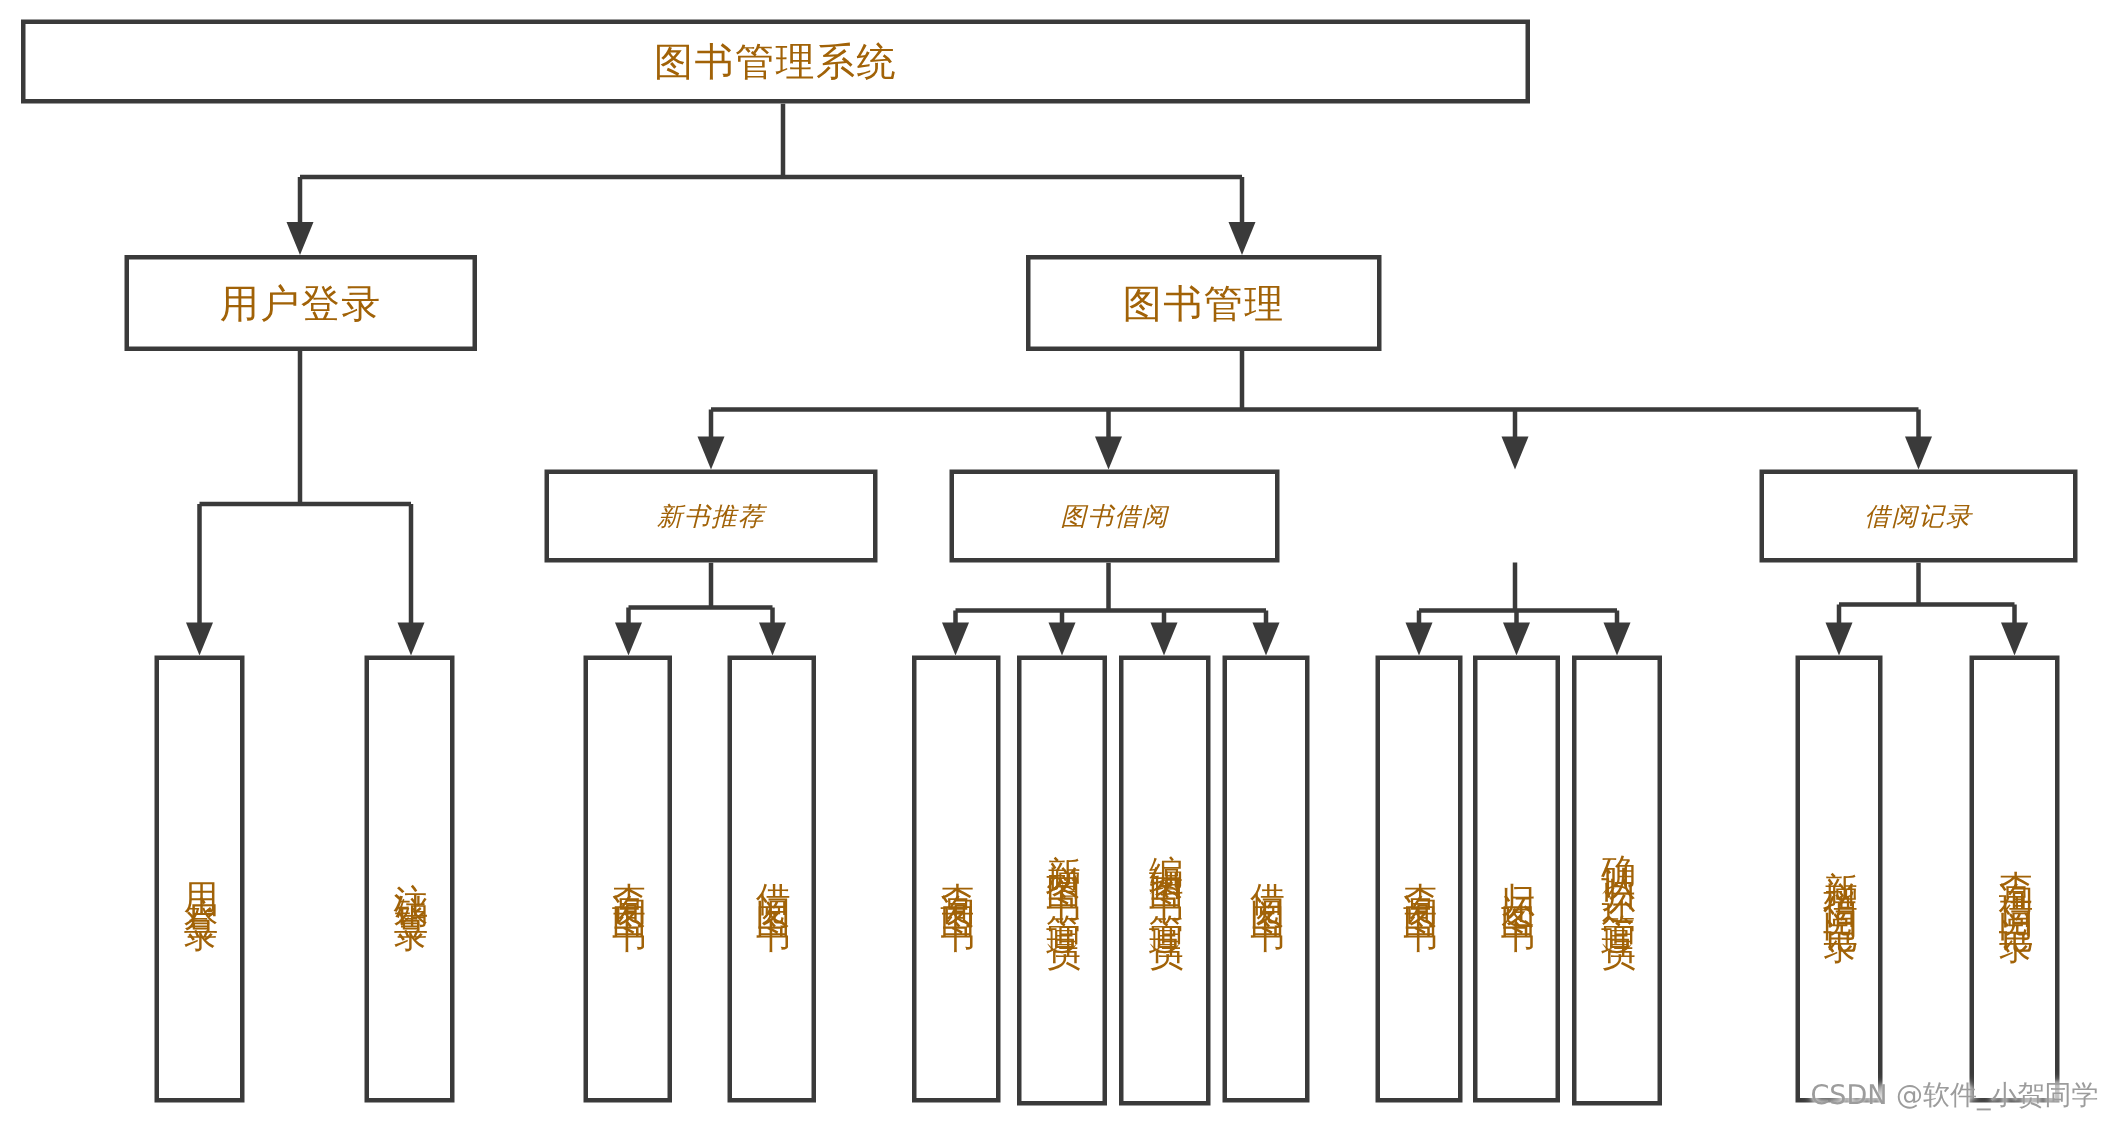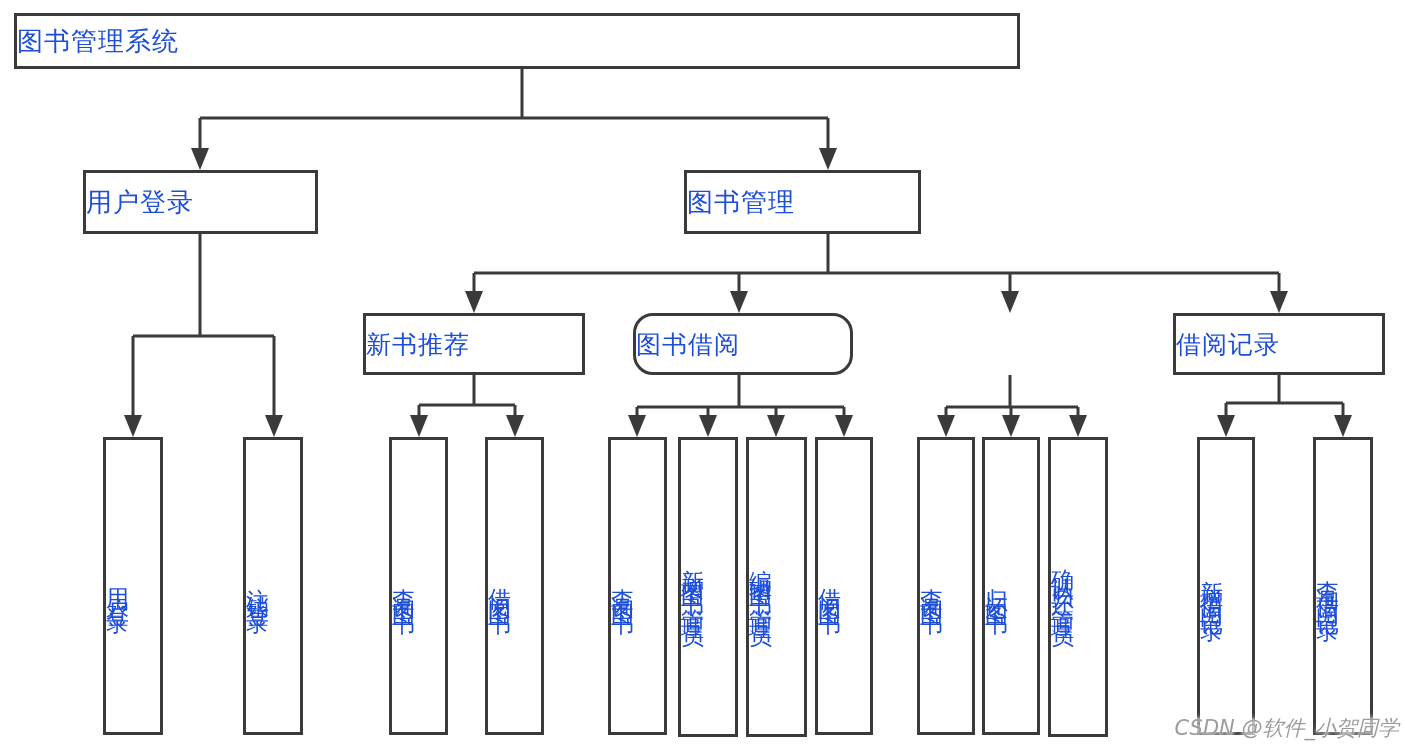--- a/index.html
+++ b/index.html
@@ -9,64 +9,63 @@
     background:#ffffff;
     font-family:"DejaVu Sans", sans-serif;
     overflow:hidden;
   }
   .wires{position:absolute;left:0;top:0;width:1405px;height:747px;}
   .node{
     position:absolute;
     box-sizing:border-box;
     background:#ffffff;
     border:3px solid #3a3a3a;
-    display:flex;align-items:center;
-    color:#1d4ed8;
+    display:flex;align-items:center;justify-content:center;
+    color:#a16207;
   }
   .h-lg{font-size:26px;letter-spacing:1px;}
   .h-md{font-size:26px;letter-spacing:1px;}
-  .h-sm{font-size:25px;letter-spacing:1px;}
+  .h-sm{font-size:17px;letter-spacing:1px;font-style:italic;}
   .v span{
     writing-mode:vertical-rl;
     font-size:23px;
     line-height:1;
     letter-spacing:8px;
     white-space:nowrap;
   }
   
   .n-root{left:14px;top:13px;width:1006px;height:56px;}
   .n-user-login{left:83px;top:170px;width:235px;height:64px;}
   .n-book-mgmt{left:684px;top:170px;width:237px;height:64px;}
   .n-new-book-rec{left:363px;top:313px;width:222px;height:62px;}
-  .n-book-borrow{left:633px;top:313px;width:220px;height:62px;border-radius:20px;}
+  .n-book-borrow{left:633px;top:313px;width:220px;height:62px;}
   .n-current-borrow{left:902px;top:313px;width:215px;height:62px;}
   .n-borrow-record{left:1173px;top:313px;width:212px;height:62px;}
   .leaf{top:437px;height:298px;}
   .n-leaf-user-login{left:103px;width:60px;}
   .n-leaf-logout{left:243px;width:60px;}
   .n-leaf-nbr-query{left:389px;width:59px;}
   .n-leaf-nbr-borrow{left:485px;width:59px;}
   .n-leaf-bb-query{left:608px;width:59px;}
   .n-leaf-bb-add{left:678px;width:60px;height:300px;}
   .n-leaf-bb-edit{left:746px;width:61px;height:300px;}
   .n-leaf-bb-borrow{left:815px;width:58px;}
   .n-leaf-cb-query{left:917px;width:58px;}
   .n-leaf-cb-return{left:982px;width:58px;}
   .n-leaf-cb-confirm{left:1048px;width:60px;height:300px;}
   .n-leaf-br-add{left:1197px;width:58px;}
   .n-leaf-br-query{left:1313px;width:60px;}
   .watermark{
     position:absolute;
     right:6px;bottom:5px;
-    font-size:21px;
+    font-size:18px;
     color:#9c9c9c;
     text-shadow:0 0 3px #ffffff,0 0 5px #ffffff,0 0 8px #ffffff;
     z-index:5;
     white-space:nowrap;
-    font-style:italic;
   }
 </style>
 </head>
 <body>
 
 <div class="canvas">
 
   <svg class="wires" viewBox="0 0 1405 747" xmlns="http://www.w3.org/2000/svg">
     <g stroke="#3a3a3a" stroke-width="3" fill="none">
 

